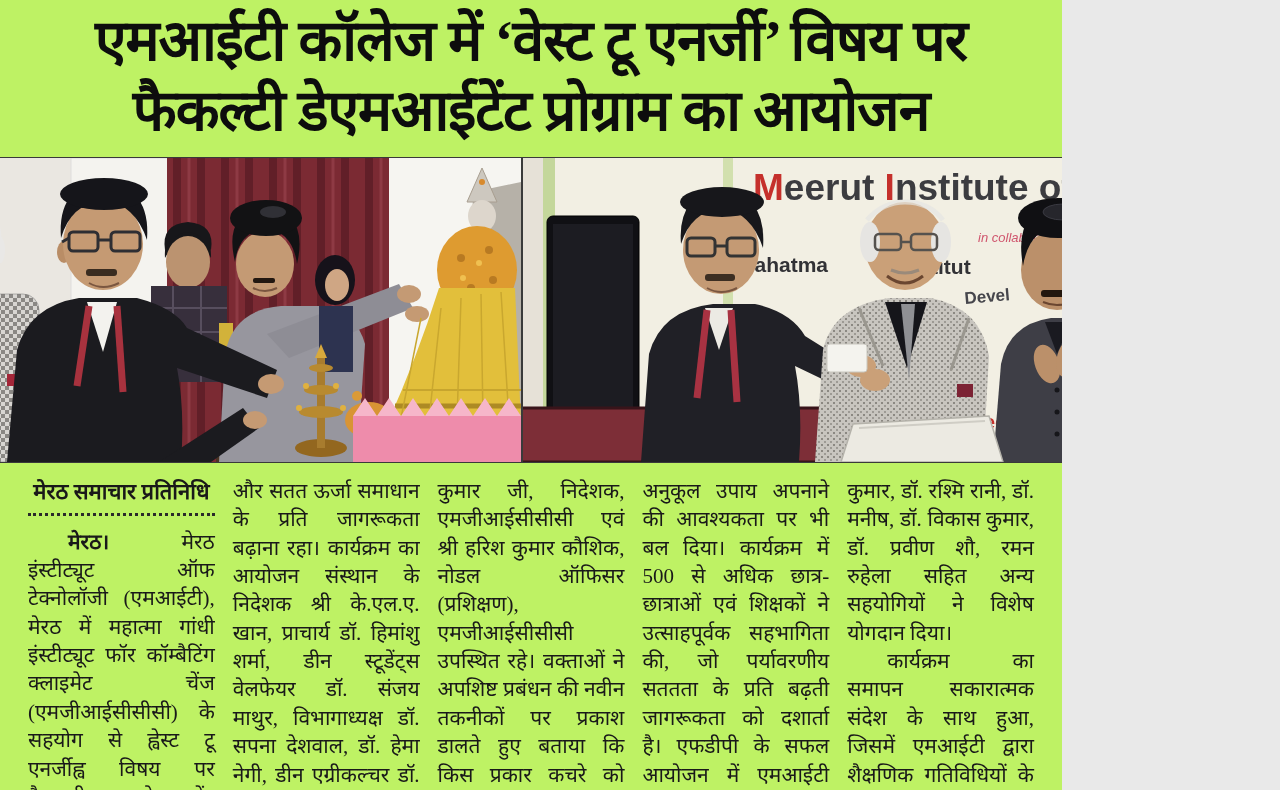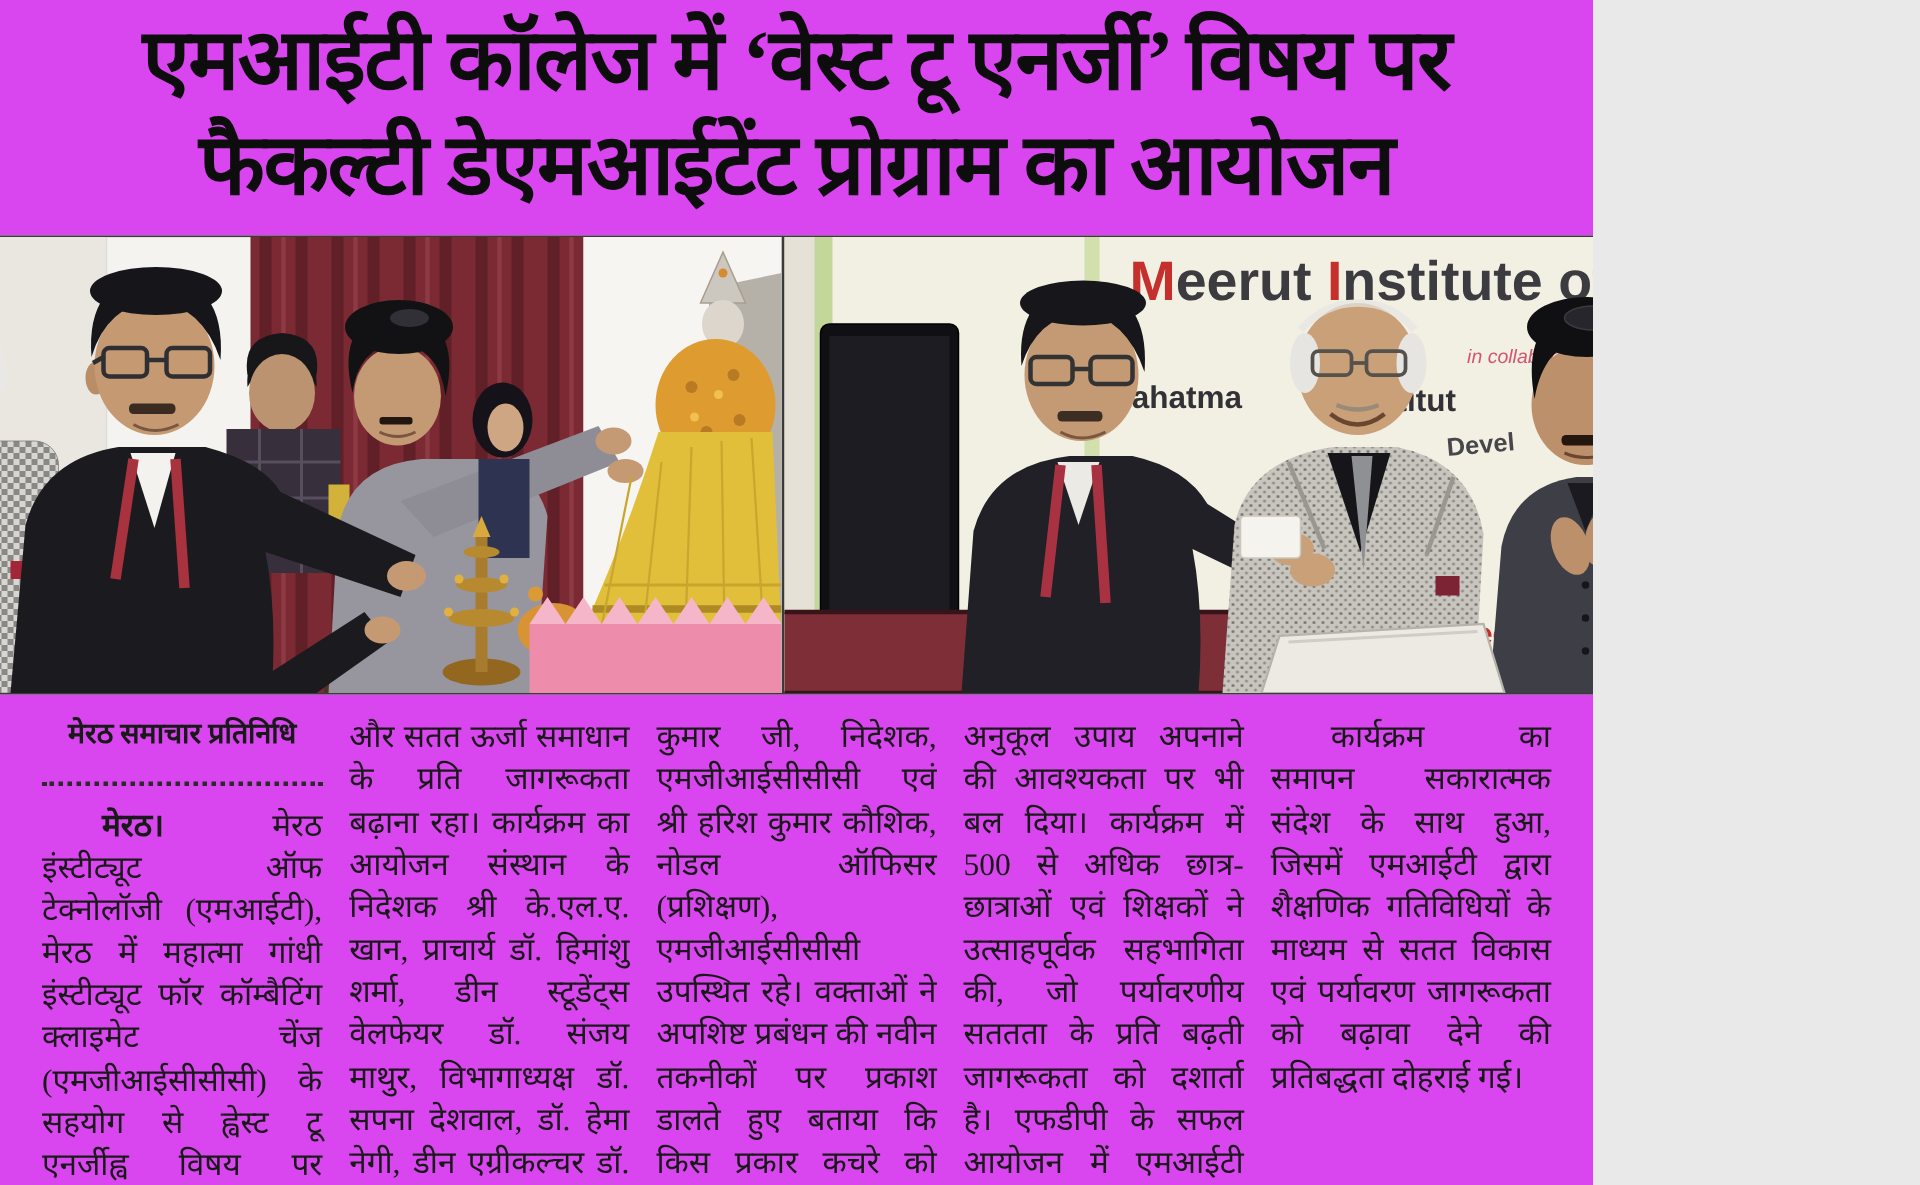--- a/index.html
+++ b/index.html
@@ -1,25 +1,25 @@
 <!DOCTYPE html>
 <html><head>
 <meta charset="utf-8">
 <style>
   html,body{margin:0;padding:0;background:#e9e9e9;}
-  .page{position:relative;width:1062px;height:790px;background:#d946ef;overflow:hidden;
+  .page{position:relative;width:1062px;height:790px;background:#bef264;overflow:hidden;
         font-family:"Liberation Serif","DejaVu Sans",serif;color:#191919;}
   .headline{padding-top:6px;text-align:center;font-weight:bold;color:#0d0d0d;}
   .headline .hl{font-size:57px;line-height:1.22;letter-spacing:-1px;white-space:nowrap;}
   .photos{display:flex;justify-content:center;margin:12px 22px 0;}
   .photo{border:1px solid #3a3a3a;background:#eee;line-height:0;}
   .photo svg{display:block;}
   .columns{display:flex;gap:18px;margin:14px 28px 0;}
   .col{flex:1;font-size:21px;line-height:1.35;text-align:justify;}
-  .byline{font-weight:bold;text-align:center;font-size:19px;margin:0 0 18px;}
+  .byline{font-weight:bold;text-align:center;font-size:22px;margin:0 0 6px;}
   .byline-rule{border-bottom:3px dotted #2a2a2a;margin-bottom:12px;}
   p.body-text{margin:0;}
   p.indent{text-indent:40px;}
   p.gap{margin-top:0;}
   .lead{font-weight:bold;font-family:Liberation Serif, serif;}
   .banner-font{font-family:"Liberation Sans",sans-serif;}
 </style>
 </head>
 <body>
 
@@ -332,17 +332,18 @@
     <div class="col">
       <p class="body-text">और सतत ऊर्जा समाधान के प्रति जागरूकता बढ़ाना रहा। कार्यक्रम का आयोजन संस्थान के निदेशक श्री के.एल.ए. खान, प्राचार्य डॉ. हिमांशु शर्मा, डीन स्टूडेंट्स वेलफेयर डॉ. संजय माथुर, विभागाध्यक्ष डॉ. सपना देशवाल, डॉ. हेमा नेगी, डीन एग्रीकल्चर डॉ. रघुवीर जी एवं डीन मैनेजमेंट डॉ. अंकुर गोयल जी के मार्गदर्शन में किया गया। मुख्य वक्ता के रूप में डॉ. नरेंद्र</p>
     </div>
     <div class="col">
       <p class="body-text">कुमार जी, निदेशक, एमजीआईसीसीसी एवं श्री हरिश कुमार कौशिक, नोडल ऑफिसर (प्रशिक्षण), एमजीआईसीसीसी उपस्थित रहे। वक्ताओं ने अपशिष्ट प्रबंधन की नवीन तकनीकों पर प्रकाश डालते हुए बताया कि किस प्रकार कचरे को उपयोगी और सतत ऊर्जा स्रोतों में परिवर्तित किया जा सकता है। उन्होंने पर्यावरण संरक्षण के लिए दैनिक जीवन में पर्यावरण</p>
     </div>
     <div class="col">
       <p class="body-text">अनुकूल उपाय अपनाने की आवश्यकता पर भी बल दिया। कार्यक्रम में 500 से अधिक छात्र-छात्राओं एवं शिक्षकों ने उत्साहपूर्वक सहभागिता की, जो पर्यावरणीय सततता के प्रति बढ़ती जागरूकता को दशार्ता है। एफडीपी के सफल आयोजन में एमआईटी पर्यावरण क्लब की महत्वपूर्ण भूमिका रही। आयोजन में डॉ. प्रीति सिंह, डॉ. अंजुल, डॉ. कृष्णा कौशिक, डॉ. शैलेंद्र</p>
     </div>
     <div class="col">
+      <p class="body-text">कुमार, डॉ. रश्मि रानी, डॉ. मनीष, डॉ. विकास कुमार, डॉ. प्रवीण शौ, रमन रुहेला सहित अन्य सहयोगियों ने विशेष योगदान दिया।</p>
       <p class="body-text indent gap">कार्यक्रम का समापन सकारात्मक संदेश के साथ हुआ, जिसमें एमआईटी द्वारा शैक्षणिक गतिविधियों के माध्यम से सतत विकास एवं पर्यावरण जागरूकता को बढ़ावा देने की प्रतिबद्धता दोहराई गई।</p>
     </div>
   </div>
 
 </div>
 
 </body></html>

